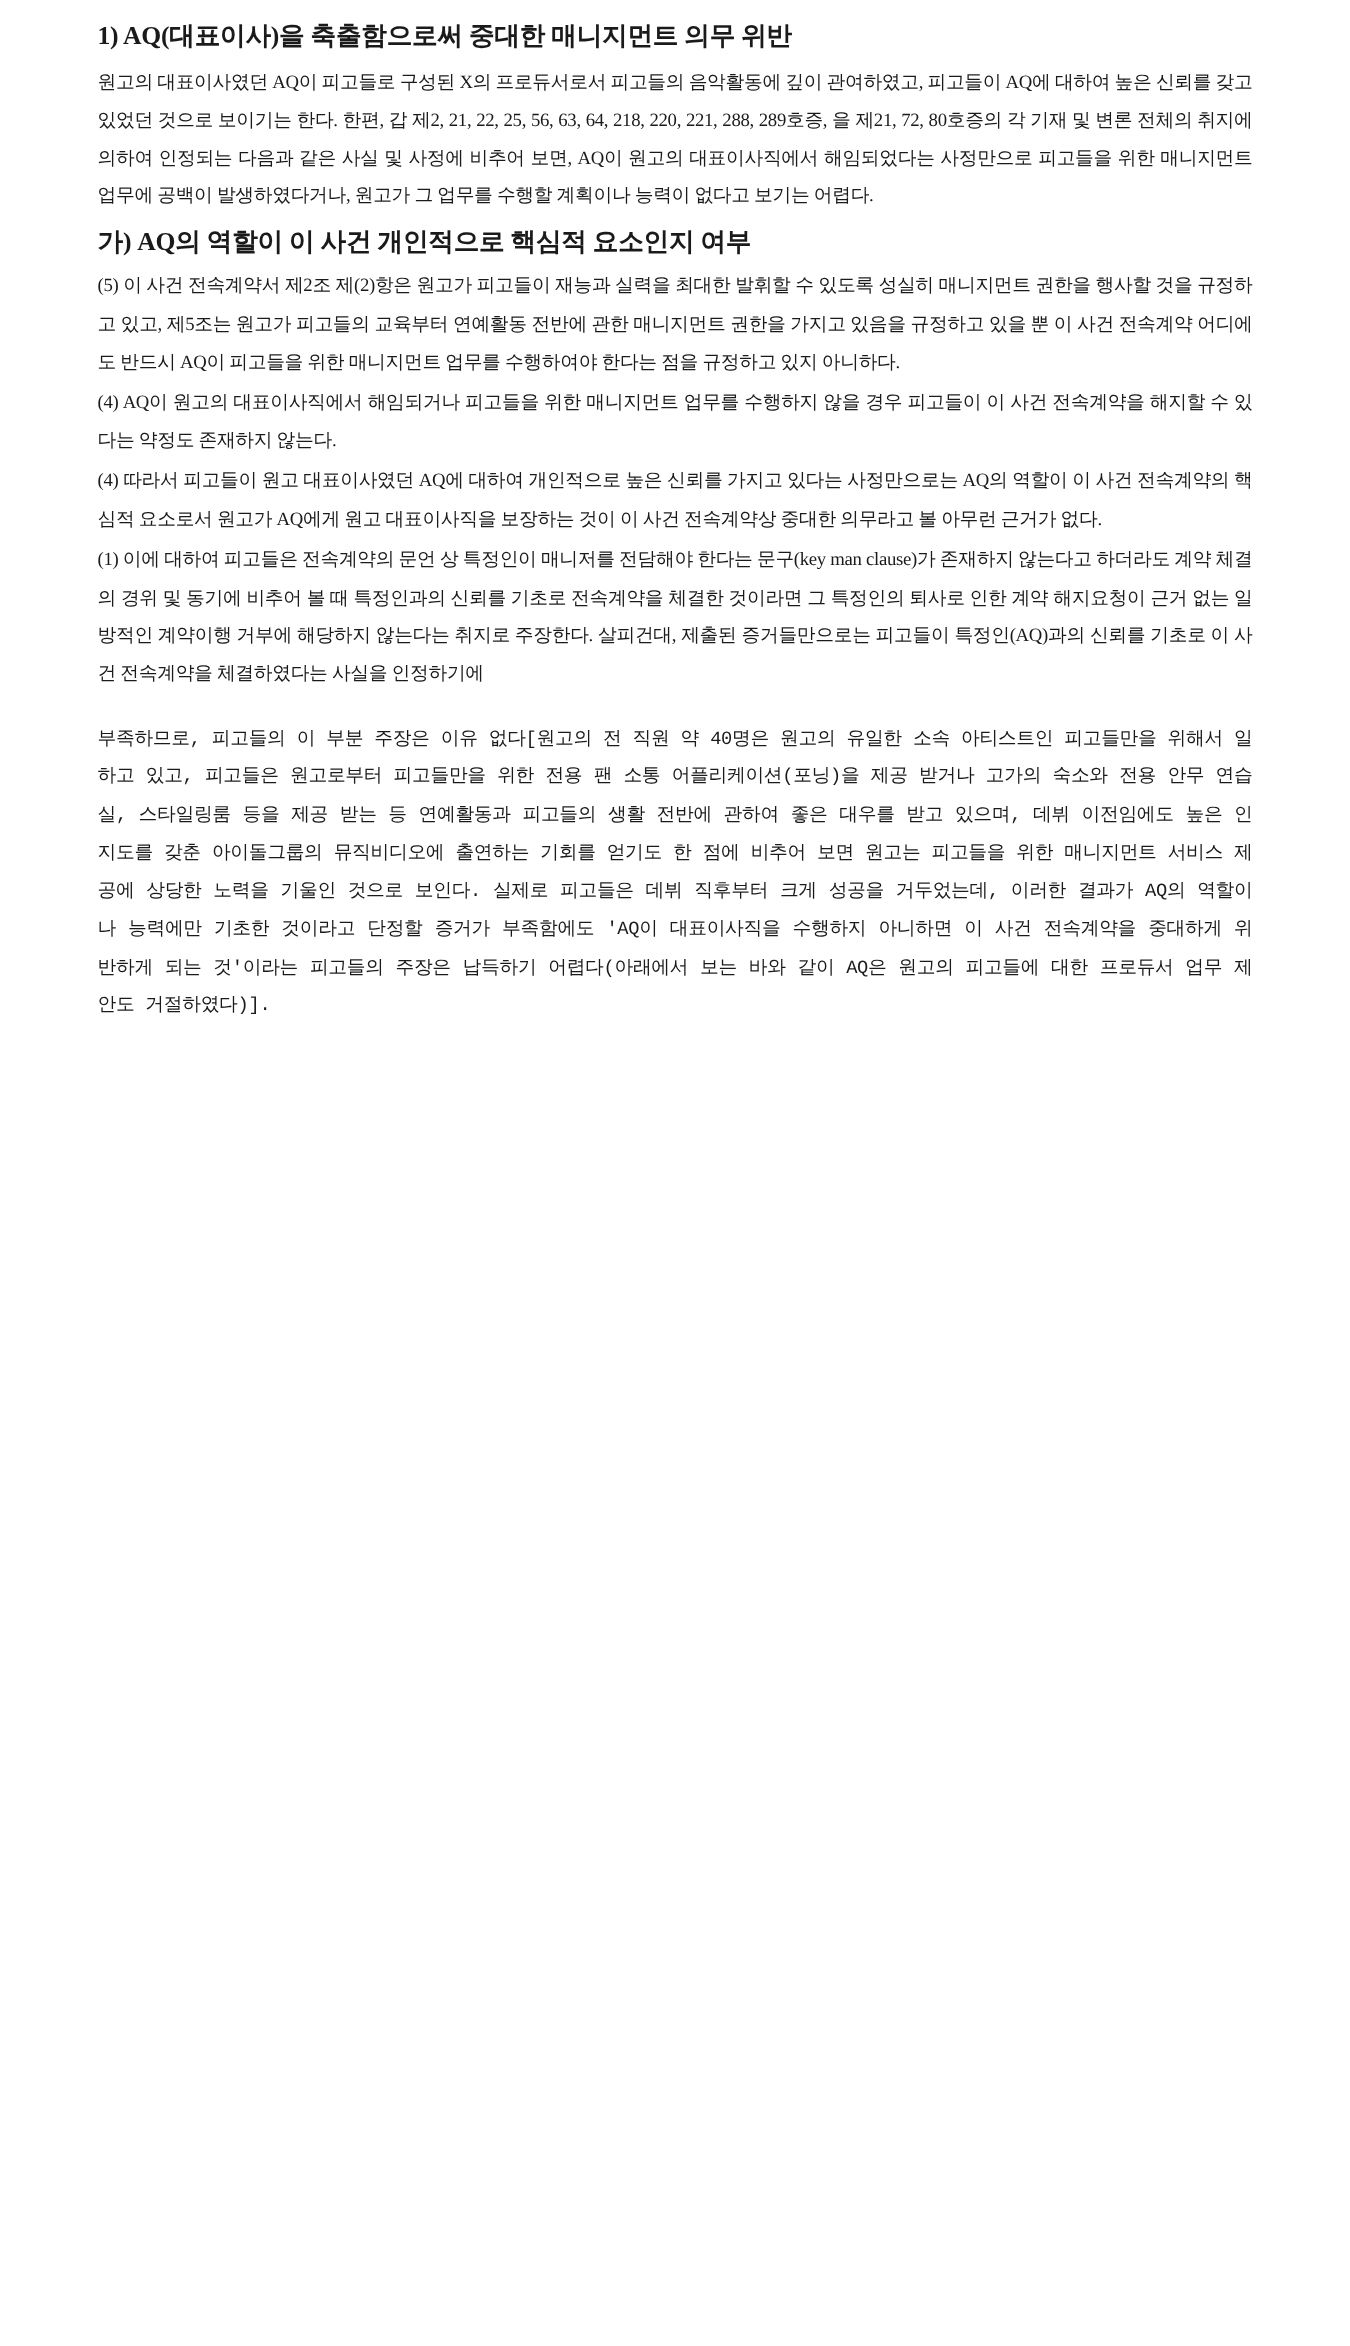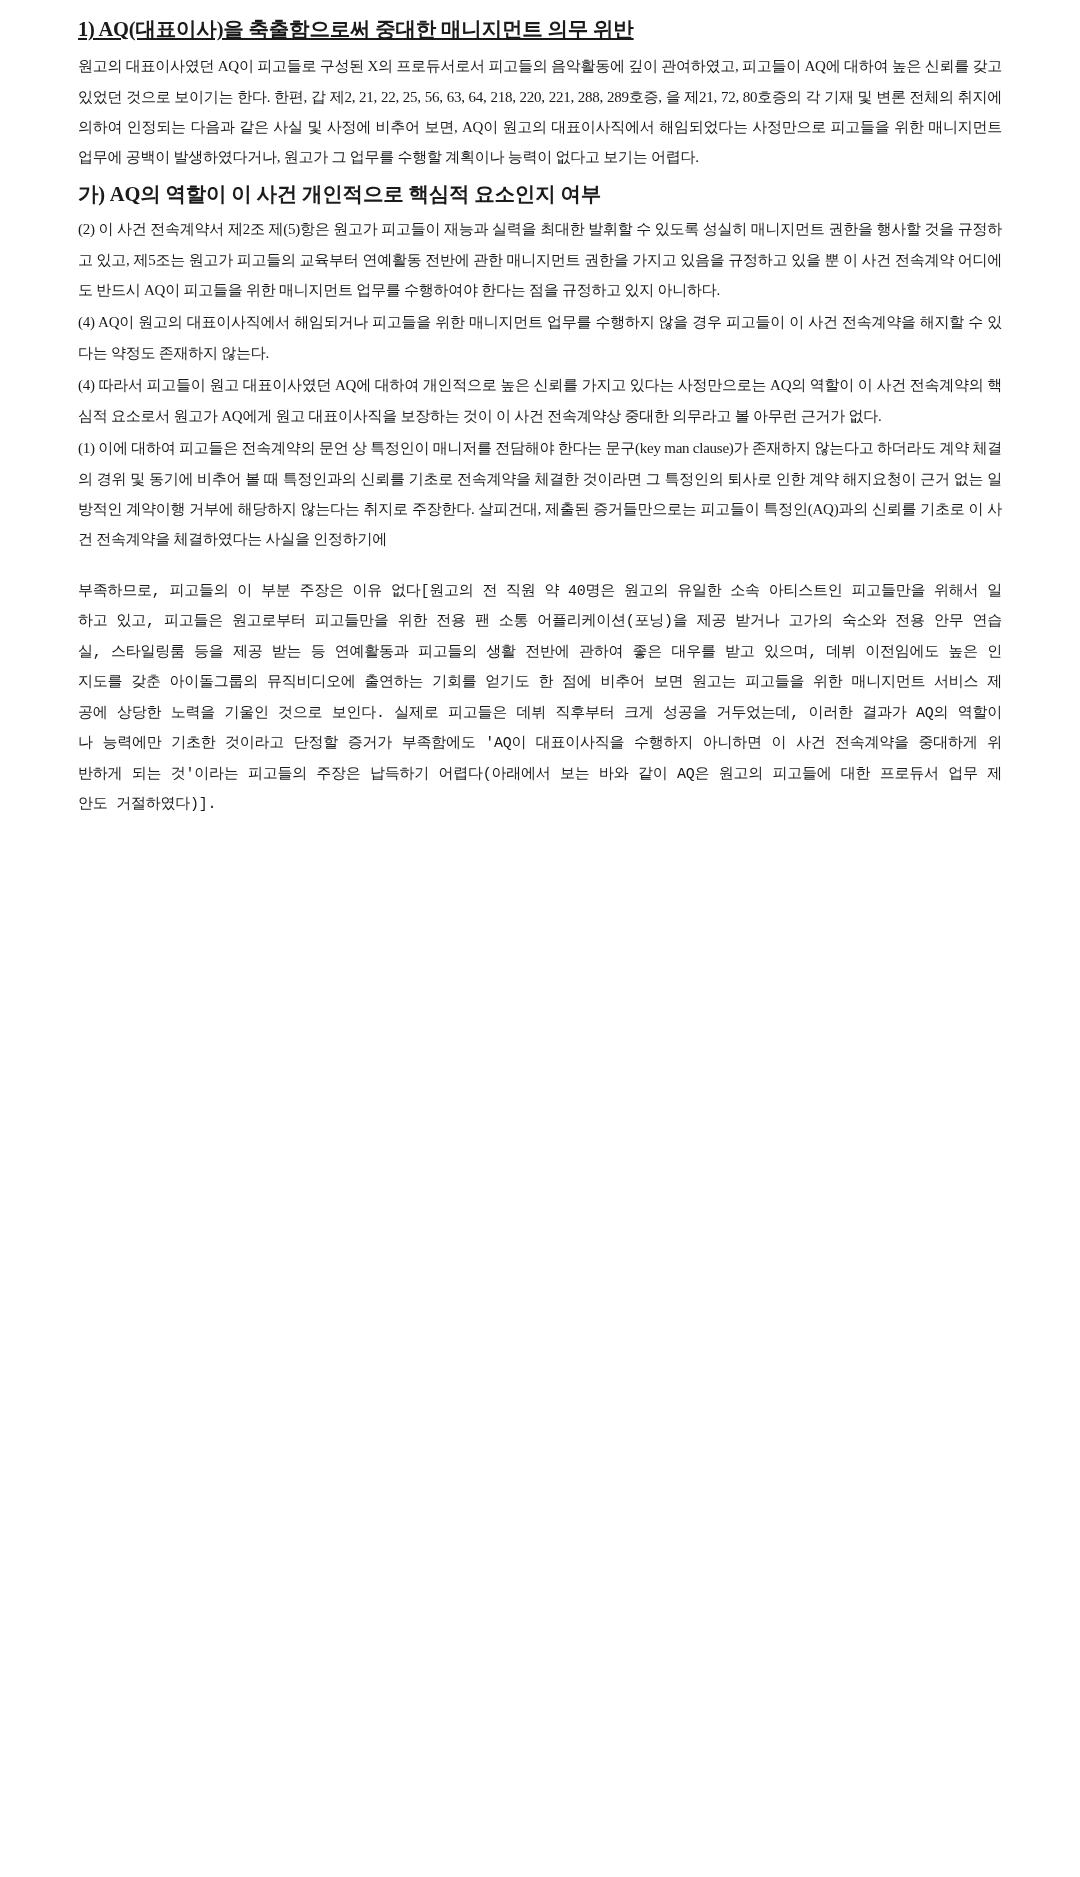--- a/index.html
+++ b/index.html
@@ -23,21 +23,20 @@
   .doc-body {
     display: block;
   }
   .heading {
     font-weight: bold;
     font-size: 20.5px;
     line-height: 1.52;
     margin: 0 0 6px 0;
     letter-spacing: -0.2px;
     text-align: left;
-    text-decoration: underline;
   }
   .sub-heading {
     font-weight: bold;
     font-size: 20.5px;
     line-height: 1.52;
     margin: 6px 0 4px 0;
     letter-spacing: -0.2px;
     text-align: left;
   }
   .para {
@@ -63,21 +62,21 @@
 <div class="page">
   <div class="doc-body">
 
     <p class="heading">1) AQ(대표이사)을 축출함으로써 중대한 매니지먼트 의무 위반</p>
 
     <p class="para">원고의 대표이사였던 AQ이 피고들로 구성된 X의 프로듀서로서 피고들의 음악활동에 깊이 관여하였고, 피고들이 AQ에 대하여 높은 신뢰를 갖고 있었던 것으로 보이기는 한다. 한편, 갑 제2, 21, 22, 25, 56, 63, 64, 218, 220, 221, 288, 289호증, 을 제21, 72, 80호증의 각 기재 및 변론 전체의 취지에 의하여 인정되는 다음과 같은 사실 및 사정에 비추어 보면, AQ이 원고의 대표이사직에서 해임되었다는 사정만으로 피고들을 위한 매니지먼트 업무에 공백이 발생하였다거나, 원고가 그 업무를 수행할 계획이나 능력이 없다고 보기는 어렵다.</p>
 
     <p class="sub-heading">가) AQ의 역할이 이 사건 개인적으로 핵심적 요소인지 여부</p>
 
 
-    <p class="para">(2) 이 사건 전속계약서 제2조 제(5)항은 원고가 피고들이 재능과 실력을 최대한 발휘할 수 있도록 성실히 매니지먼트 권한을 행사할 것을 규정하고 있고, 제5조는 원고가 피고들의 교육부터 연예활동 전반에 관한 매니지먼트 권한을 가지고 있음을 규정하고 있을 뿐 이 사건 전속계약 어디에도 반드시 AQ이 피고들을 위한 매니지먼트 업무를 수행하여야 한다는 점을 규정하고 있지 아니하다.</p>
+    <p class="para">(5) 이 사건 전속계약서 제2조 제(2)항은 원고가 피고들이 재능과 실력을 최대한 발휘할 수 있도록 성실히 매니지먼트 권한을 행사할 것을 규정하고 있고, 제5조는 원고가 피고들의 교육부터 연예활동 전반에 관한 매니지먼트 권한을 가지고 있음을 규정하고 있을 뿐 이 사건 전속계약 어디에도 반드시 AQ이 피고들을 위한 매니지먼트 업무를 수행하여야 한다는 점을 규정하고 있지 아니하다.</p>
 
     <p class="para">(4) AQ이 원고의 대표이사직에서 해임되거나 피고들을 위한 매니지먼트 업무를 수행하지 않을 경우 피고들이 이 사건 전속계약을 해지할 수 있다는 약정도 존재하지 않는다.</p>
 
     <p class="para">(4) 따라서 피고들이 원고 대표이사였던 AQ에 대하여 개인적으로 높은 신뢰를 가지고 있다는 사정만으로는 AQ의 역할이 이 사건 전속계약의 핵심적 요소로서 원고가 AQ에게 원고 대표이사직을 보장하는 것이 이 사건 전속계약상 중대한 의무라고 볼 아무런 근거가 없다.</p>
 
     <p class="para tight">(1) 이에 대하여 피고들은 전속계약의 문언 상 특정인이 매니저를 전담해야 한다는 문구(key man clause)가 존재하지 않는다고 하더라도 계약 체결의 경위 및 동기에 비추어 볼 때 특정인과의 신뢰를 기초로 전속계약을 체결한 것이라면 그 특정인의 퇴사로 인한 계약 해지요청이 근거 없는 일방적인 계약이행 거부에 해당하지 않는다는 취지로 주장한다. 살피건대, 제출된 증거들만으로는 피고들이 특정인(AQ)과의 신뢰를 기초로 이 사건 전속계약을 체결하였다는 사실을 인정하기에</p>
 
     <p class="para gap-before">부족하므로, 피고들의 이 부분 주장은 이유 없다[원고의 전 직원 약 40명은 원고의 유일한 소속 아티스트인 피고들만을 위해서 일하고 있고, 피고들은 원고로부터 피고들만을 위한 전용 팬 소통 어플리케이션(포닝)을 제공 받거나 고가의 숙소와 전용 안무 연습실, 스타일링룸 등을 제공 받는 등 연예활동과 피고들의 생활 전반에 관하여 좋은 대우를 받고 있으며, 데뷔 이전임에도 높은 인지도를 갖춘 아이돌그룹의 뮤직비디오에 출연하는 기회를 얻기도 한 점에 비추어 보면 원고는 피고들을 위한 매니지먼트 서비스 제공에 상당한 노력을 기울인 것으로 보인다. 실제로 피고들은 데뷔 직후부터 크게 성공을 거두었는데, 이러한 결과가 AQ의 역할이나 능력에만 기초한 것이라고 단정할 증거가 부족함에도 'AQ이 대표이사직을 수행하지 아니하면 이 사건 전속계약을 중대하게 위반하게 되는 것'이라는 피고들의 주장은 납득하기 어렵다(아래에서 보는 바와 같이 AQ은 원고의 피고들에 대한 프로듀서 업무 제안도 거절하였다)].</p>
 
   </div>

